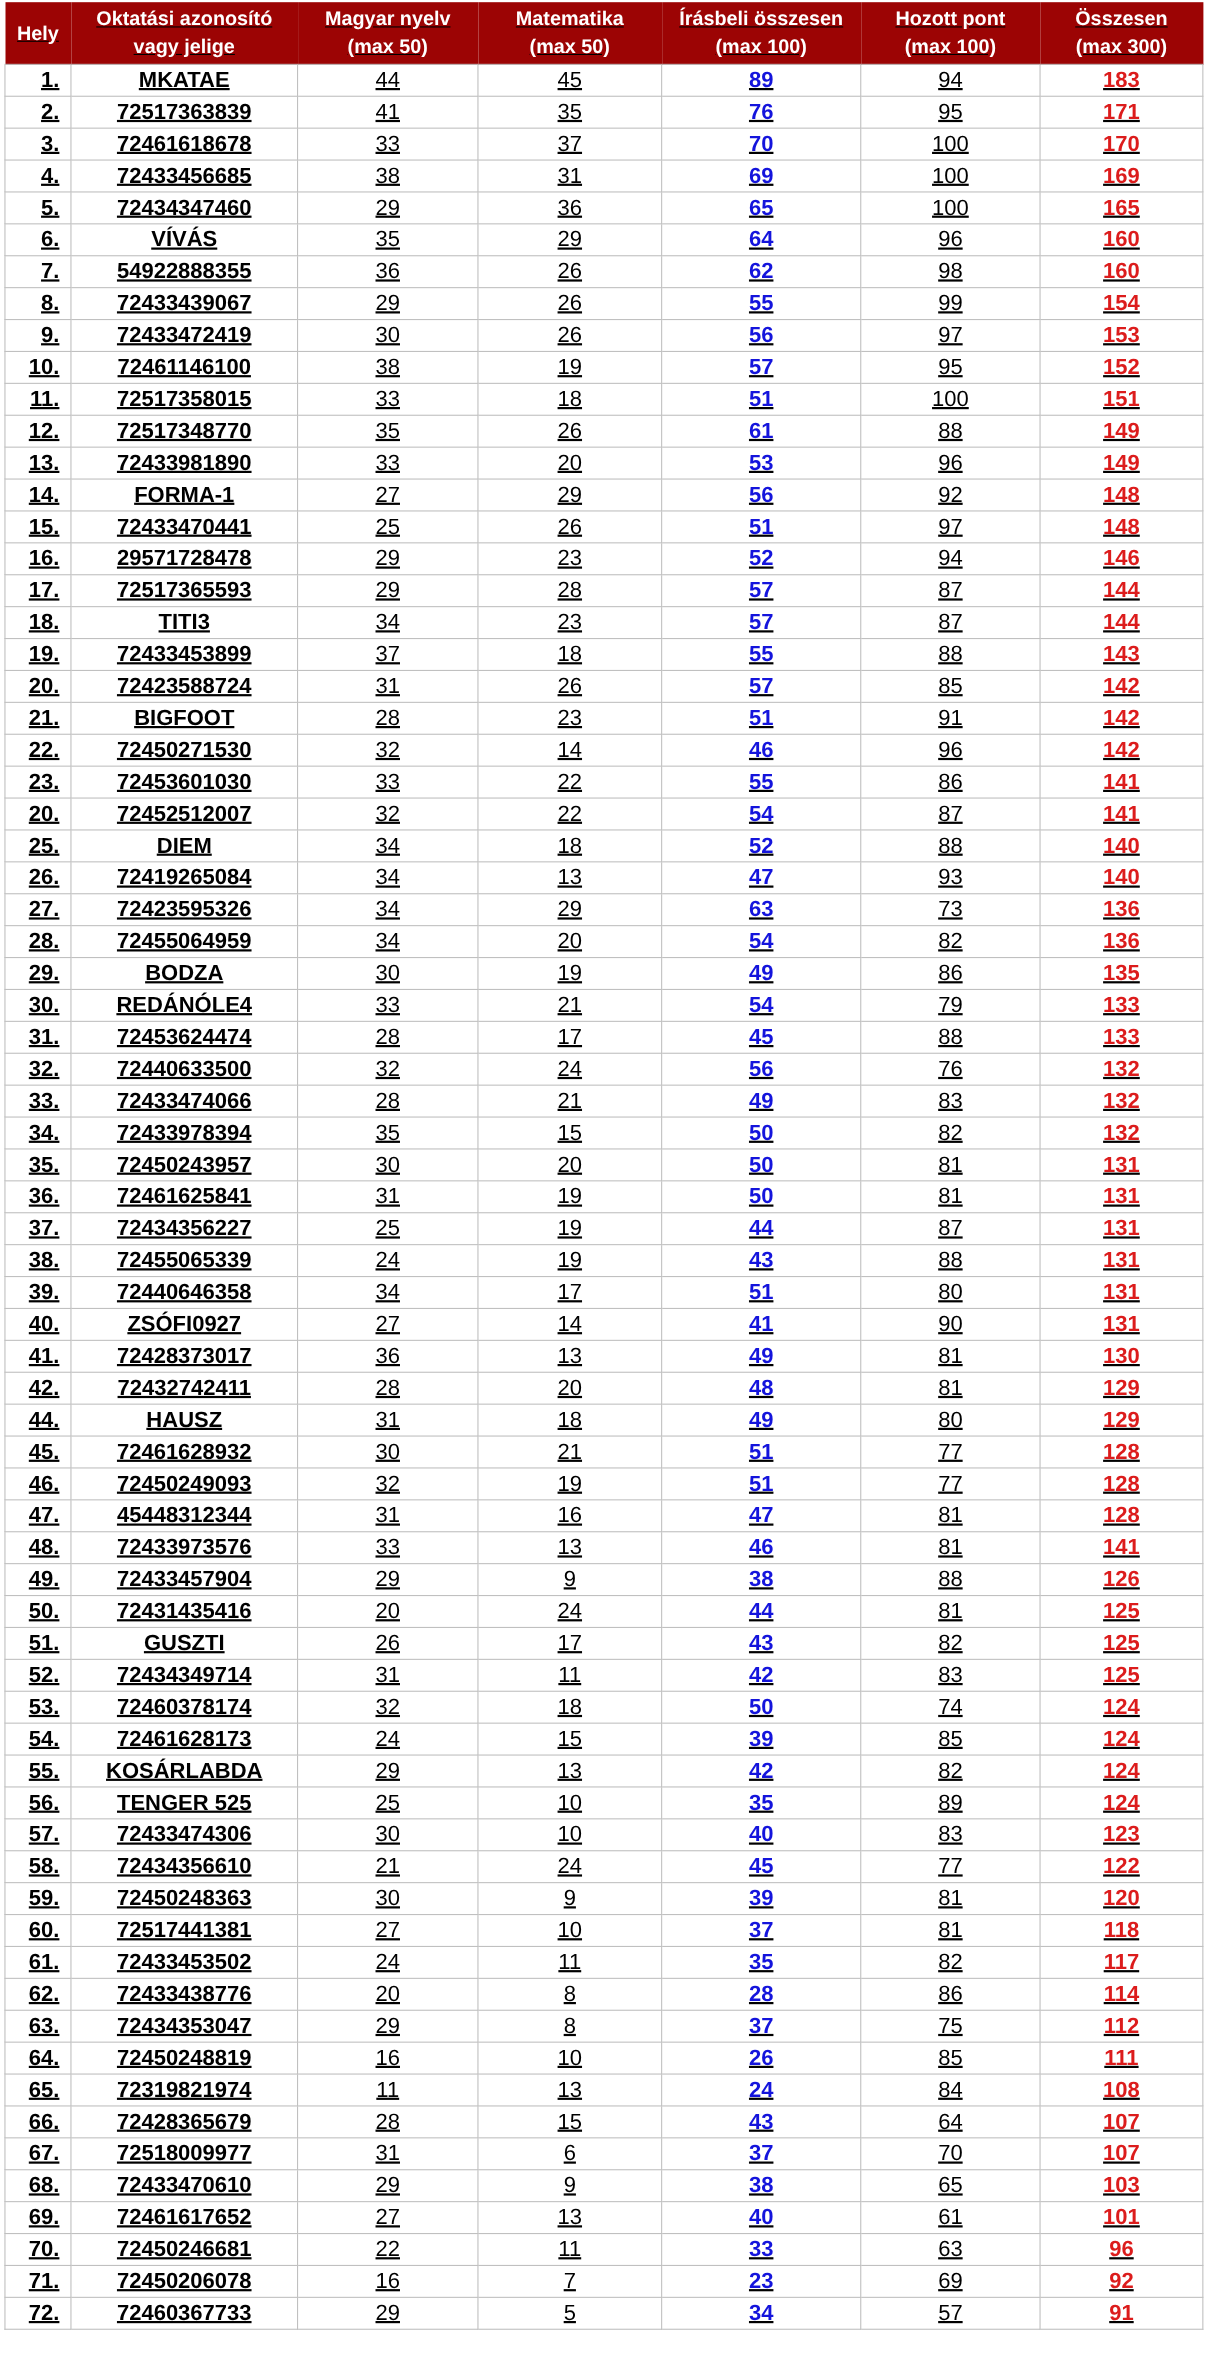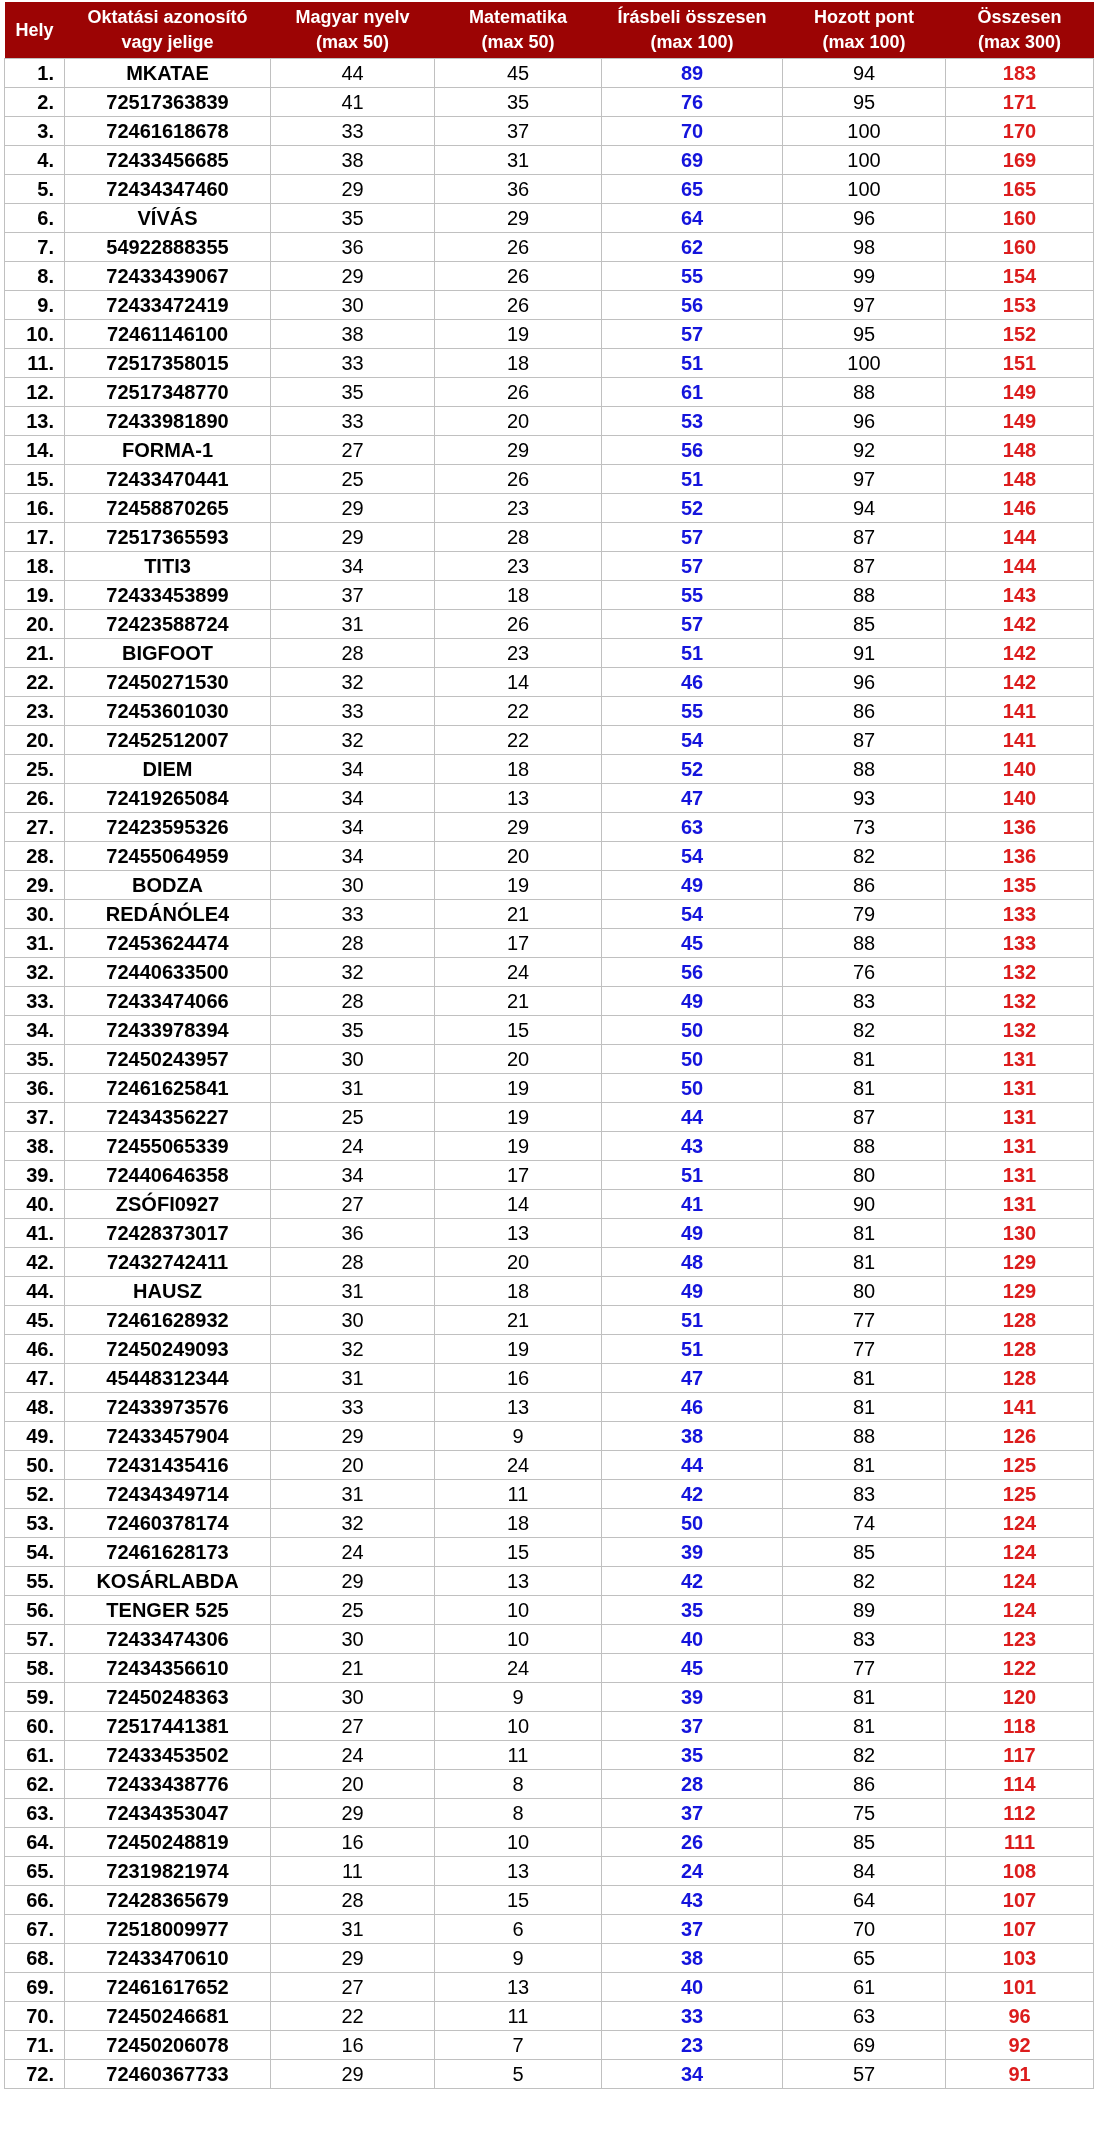--- a/index.html
+++ b/index.html
@@ -5,21 +5,21 @@
   :root{
     --header-bg:#9C0404;
     --header-fg:#FFFFFF;
     --grid:#C0C0C0;
     --blue:#1414DC;
     --red:#DC1C1C;
     --ink:#000000;
   }
   html,body{margin:0;padding:0;background:#FFFFFF;}
   body{width:1098px;height:2148px;font-family:"Liberation Sans","DejaVu Sans",sans-serif;}
-  .wrap{padding:2px 5px 2px 4px;}
+  .wrap{padding:2px 5px 2px 4px;text-decoration:underline;}
   table{border-collapse:collapse;table-layout:fixed;width:1089px;}
   col.c0{width:60px;}  col.c1{width:206px;} col.c2{width:164px;}
   col.c3{width:167px;} col.c4{width:181px;} col.c5{width:163px;} col.c6{width:148px;}
 
   thead th{
     background:var(--header-bg);
     color:var(--header-fg);
     font-weight:bold;
     font-size:18px;
     line-height:25px;
@@ -225,21 +225,21 @@
           <td class="c-hely">15.</td>
           <td class="c-id">72433470441</td>
           <td class="c-num">25</td>
           <td class="c-num">26</td>
           <td class="c-blue">51</td>
           <td class="c-num">97</td>
           <td class="c-red">148</td>
         </tr>
         <tr>
           <td class="c-hely">16.</td>
-          <td class="c-id">72458870265</td>
+          <td class="c-id">29571728478</td>
           <td class="c-num">29</td>
           <td class="c-num">23</td>
           <td class="c-blue">52</td>
           <td class="c-num">94</td>
           <td class="c-red">146</td>
         </tr>
         <tr>
           <td class="c-hely">17.</td>
           <td class="c-id">72517365593</td>
           <td class="c-num">29</td>
@@ -530,20 +530,29 @@
         <tr>
           <td class="c-hely">50.</td>
           <td class="c-id">72431435416</td>
           <td class="c-num">20</td>
           <td class="c-num">24</td>
           <td class="c-blue">44</td>
           <td class="c-num">81</td>
           <td class="c-red">125</td>
         </tr>
         <tr>
+          <td class="c-hely">51.</td>
+          <td class="c-id">GUSZTI</td>
+          <td class="c-num">26</td>
+          <td class="c-num">17</td>
+          <td class="c-blue">43</td>
+          <td class="c-num">82</td>
+          <td class="c-red">125</td>
+        </tr>
+        <tr>
           <td class="c-hely">52.</td>
           <td class="c-id">72434349714</td>
           <td class="c-num">31</td>
           <td class="c-num">11</td>
           <td class="c-blue">42</td>
           <td class="c-num">83</td>
           <td class="c-red">125</td>
         </tr>
         <tr>
           <td class="c-hely">53.</td>

